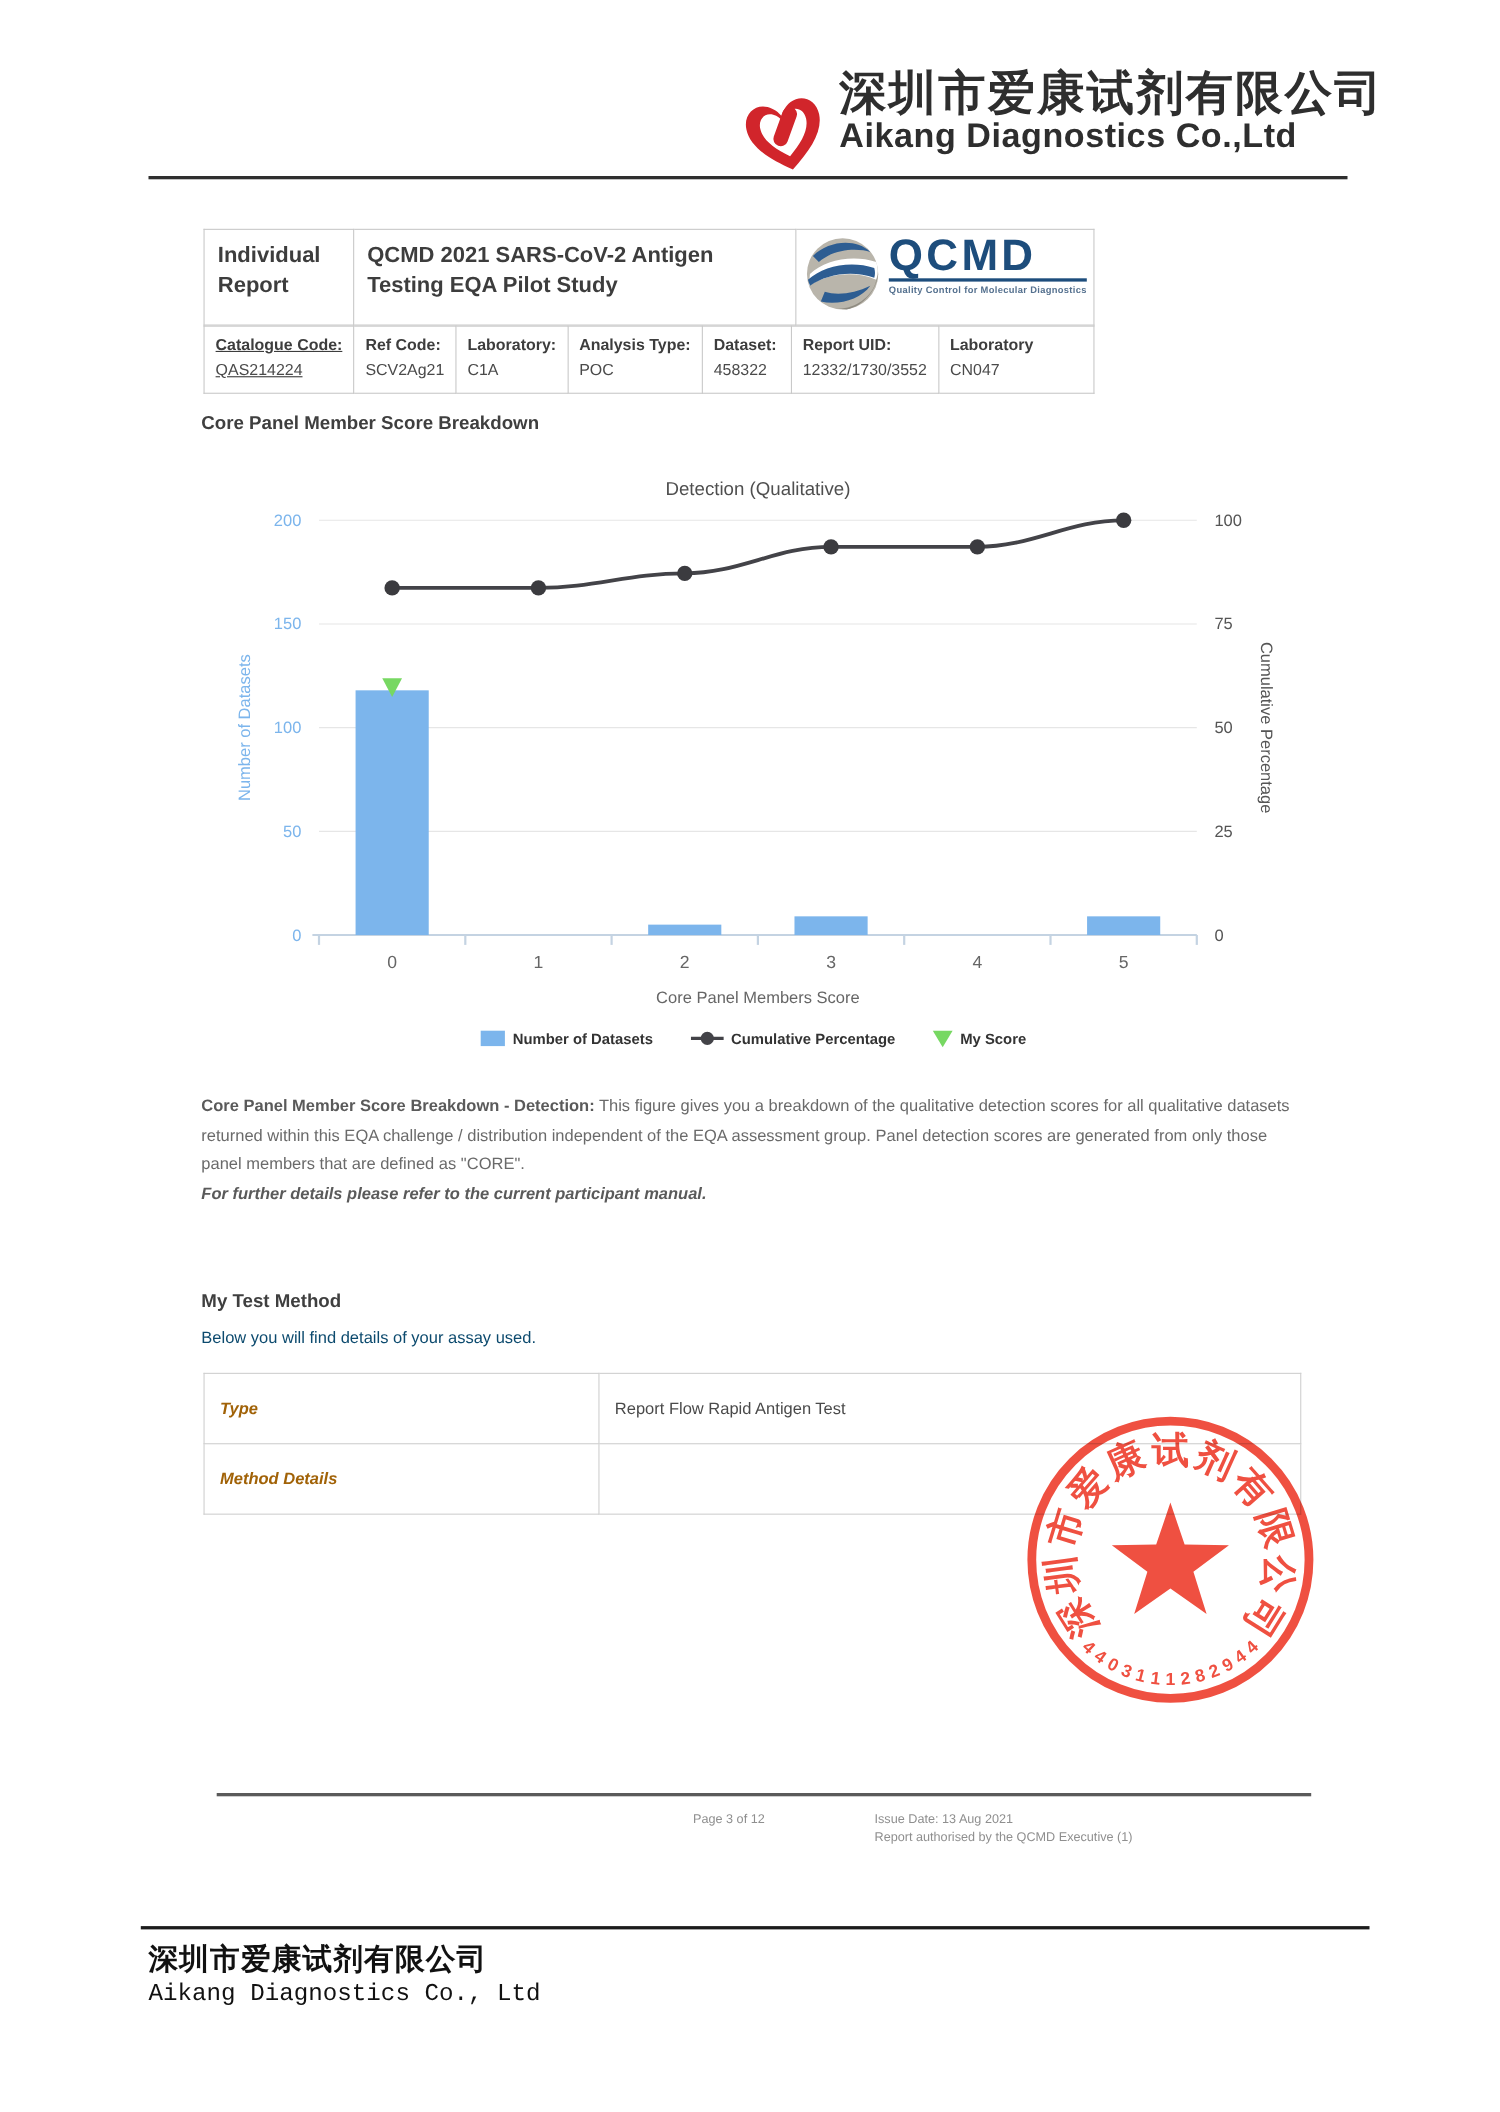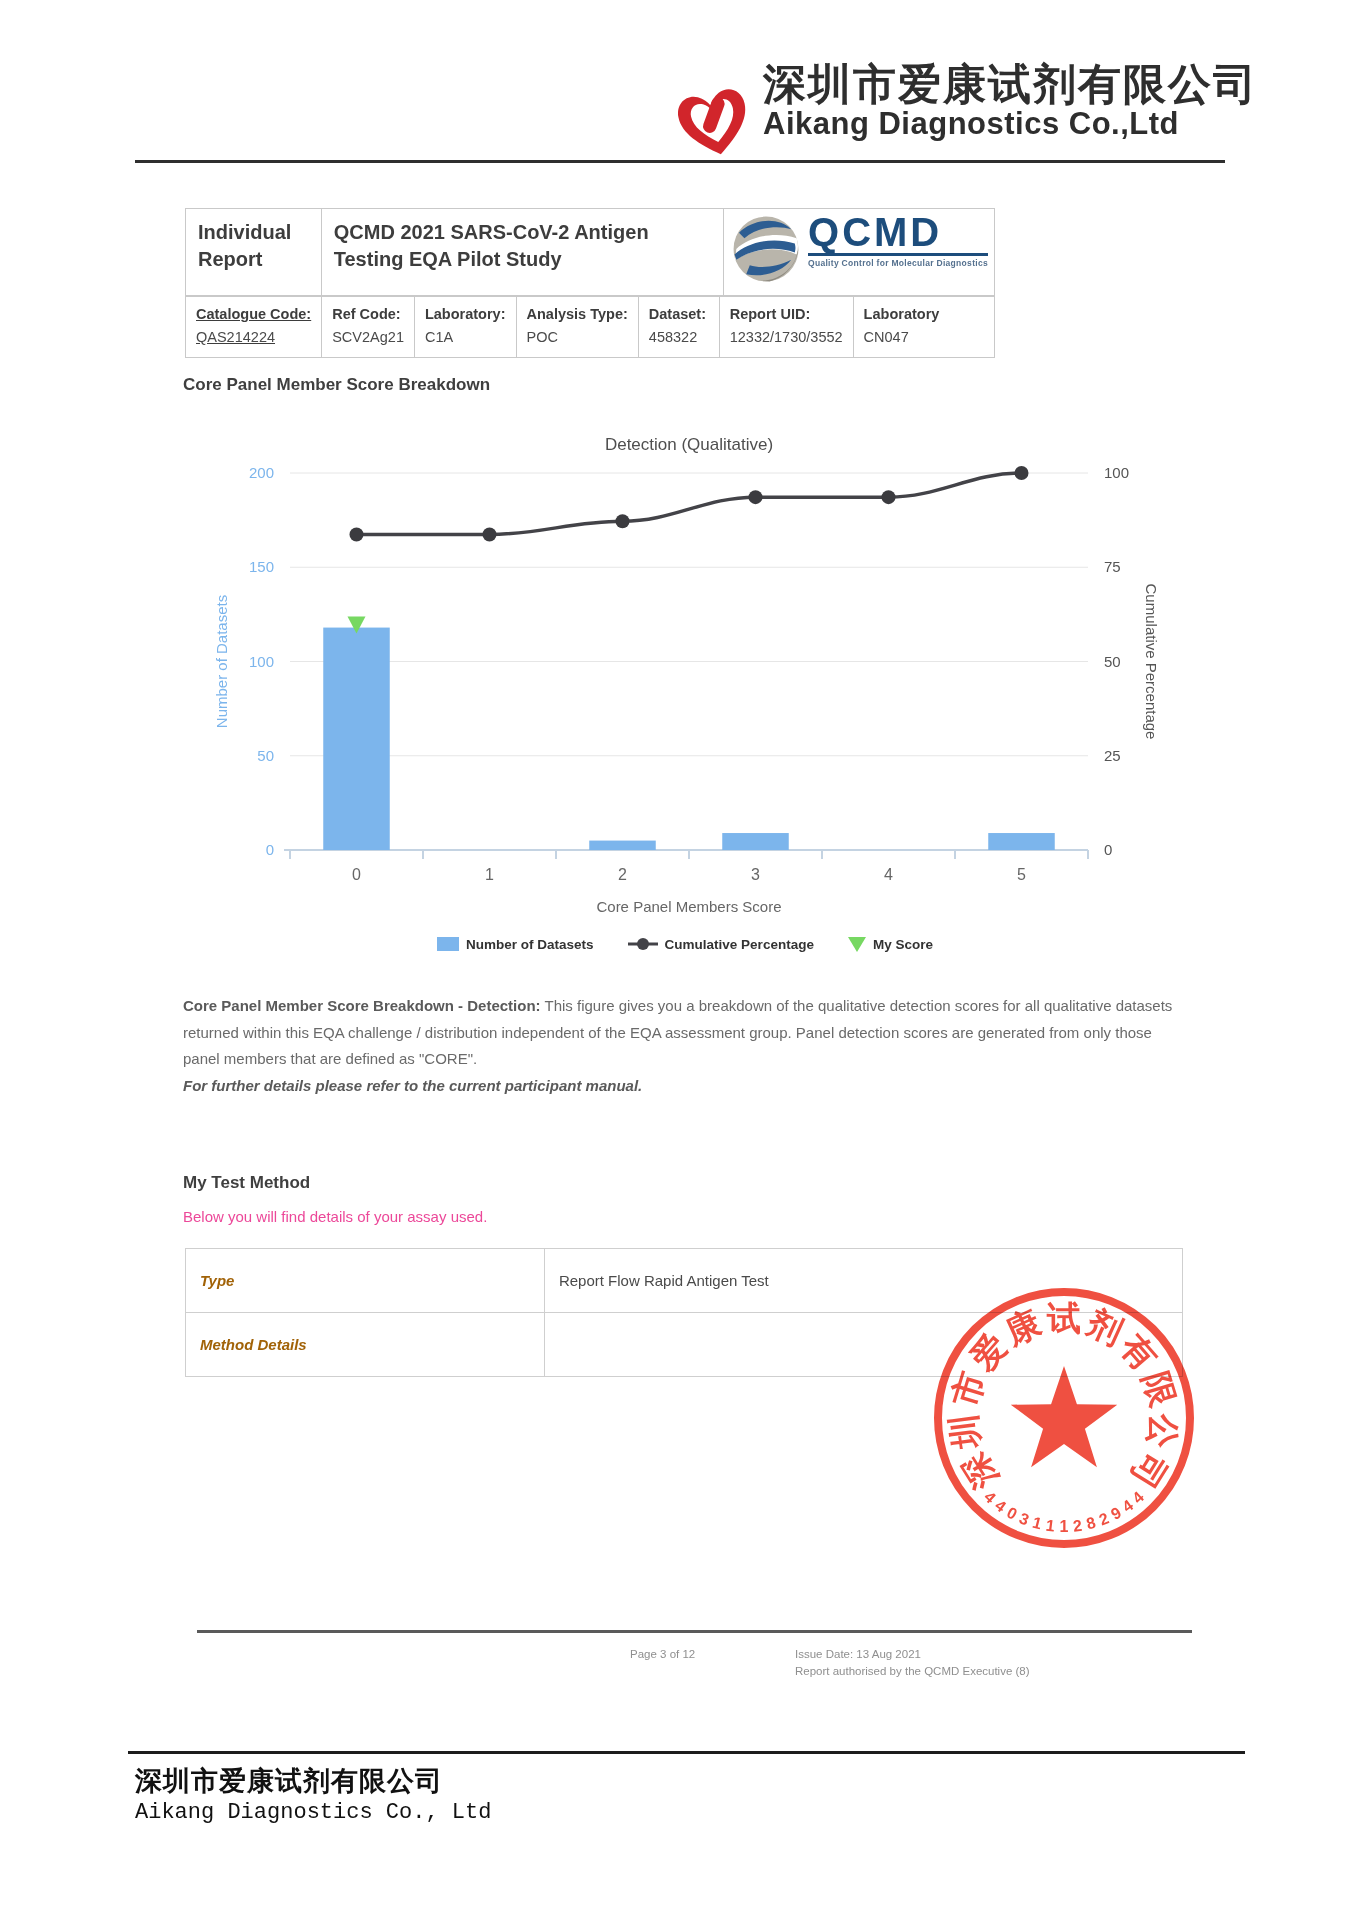--- a/index.html
+++ b/index.html
@@ -30,21 +30,21 @@
              border-bottom:3px solid #1d4d7c;padding-bottom:2px;}
   .qcmd-tag{font-size:8.5px;font-weight:bold;color:#55718f;margin-top:2px;letter-spacing:0.3px;white-space:nowrap;}
 
   
   .sec-head{left:183px;top:375px;font-size:17px;font-weight:bold;color:#3f3f3f;}
   .desc{left:183px;top:993px;width:1005px;font-size:15px;color:#6a6a6a;line-height:1.78;}
   .desc b{color:#5a5a5a;}
   .desc .note{font-weight:bold;font-style:italic;color:#5a5a5a;}
 
   .mtm-head{left:183px;top:1173px;font-size:17px;font-weight:bold;color:#3f3f3f;}
-  .mtm-intro{left:183px;top:1208px;font-size:15px;color:#ec4899;}
+  .mtm-intro{left:183px;top:1208px;font-size:15px;color:#0c4a6e;}
 
   .mtm-table{left:185px;top:1248px;width:998px;border-collapse:collapse;}
   .mtm-table td{border:1px solid #cfcfcf;height:51px;padding:6px 14px;vertical-align:middle;font-size:15px;}
   .mtm-label{width:36%;font-weight:bold;color:#a16207;font-style:italic;}
   .mtm-value{color:#4a4a4a;}
 
   
   .chart-svg{left:210px;top:428px;}
   .legend{left:210px;top:936px;width:950px;display:flex;justify-content:center;gap:34px;align-items:center;}
   .legend-item{display:flex;align-items:center;gap:7px;font-size:13.5px;font-weight:bold;color:#333;}
@@ -261,20 +261,20 @@
       <text x="138" y="252" font-size="16" font-weight="bold" fill="#ee4130" text-anchor="middle" font-family="&quot;Liberation Sans&quot;,sans-serif" transform="rotate(-21.5 138 138)">2</text>
       <text x="138" y="252" font-size="16" font-weight="bold" fill="#ee4130" text-anchor="middle" font-family="&quot;Liberation Sans&quot;,sans-serif" transform="rotate(-28.666666666666686 138 138)">9</text>
       <text x="138" y="252" font-size="16" font-weight="bold" fill="#ee4130" text-anchor="middle" font-family="&quot;Liberation Sans&quot;,sans-serif" transform="rotate(-35.83333333333334 138 138)">4</text>
       <text x="138" y="252" font-size="16" font-weight="bold" fill="#ee4130" text-anchor="middle" font-family="&quot;Liberation Sans&quot;,sans-serif" transform="rotate(-43 138 138)">4</text>
     </svg>
 
   <div class="abs ftr-rule"></div>
   <div class="abs ftr ftr-page">Page 3 of 12</div>
   <div class="abs ftr ftr-issue">
     <div>Issue Date: 13 Aug 2021</div>
-    <div>Report authorised by the QCMD Executive (8)</div>
+    <div>Report authorised by the QCMD Executive (1)</div>
   </div>
 
   <div class="abs btm-rule"></div>
   <div class="abs btm-cn">深圳市爱康试剂有限公司</div>
   <div class="abs btm-en">Aikang Diagnostics Co., Ltd</div>
 
 </div>
 
 </body></html>

